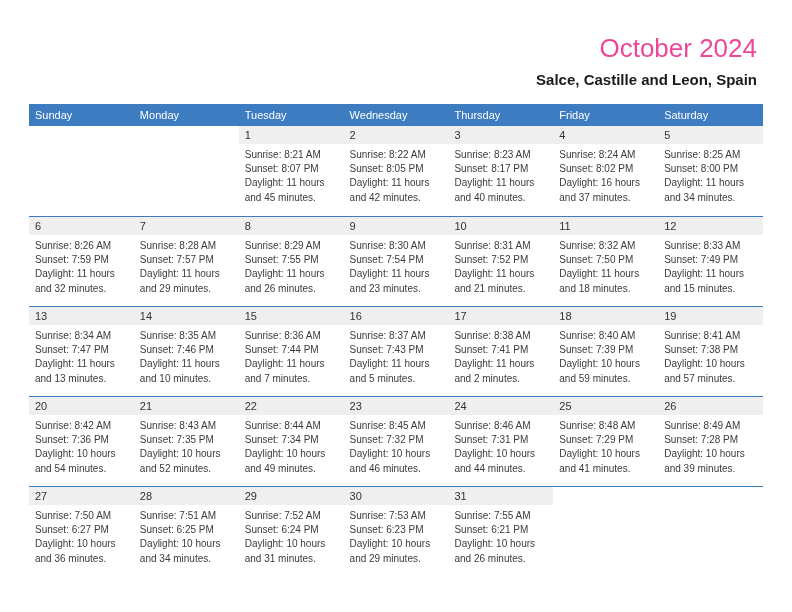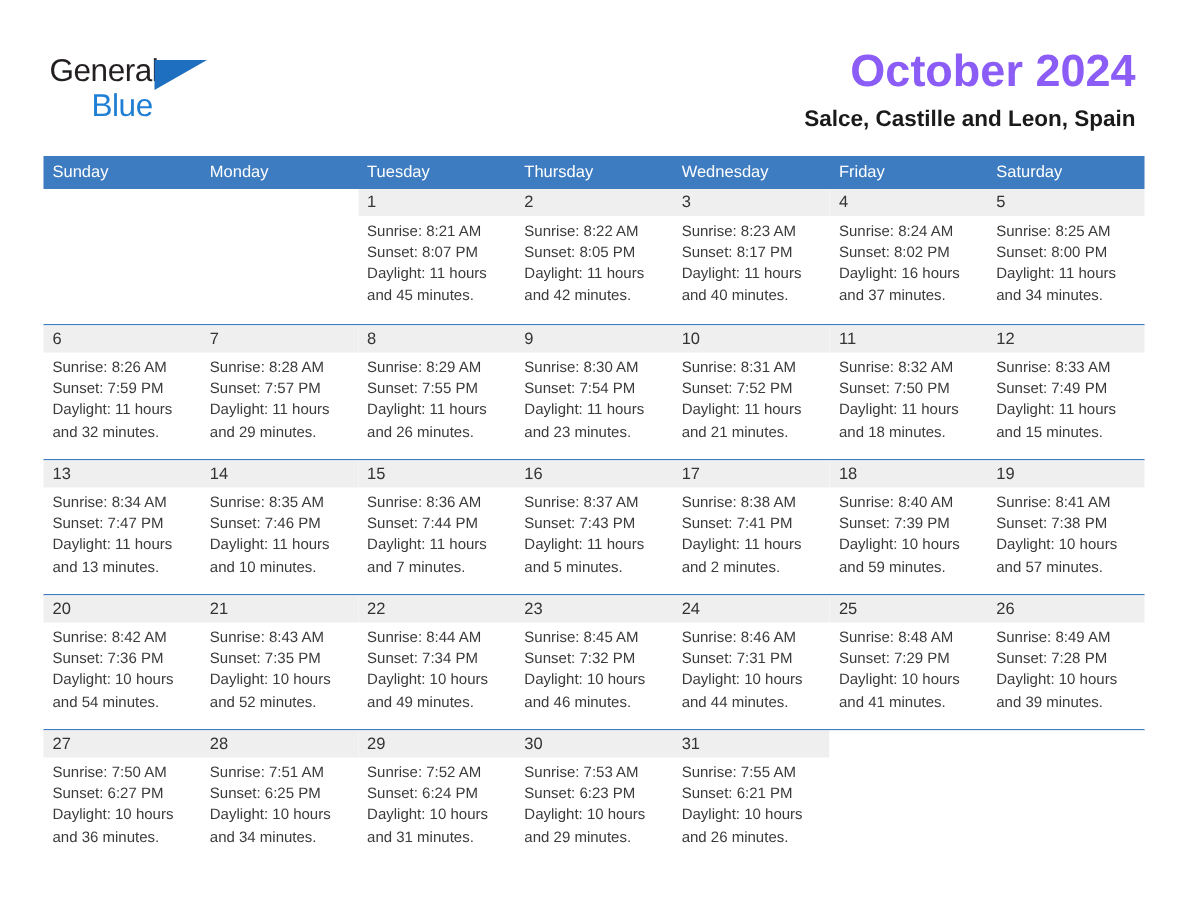--- a/index.html
+++ b/index.html
@@ -64,23 +64,23 @@
     line-height: 24px;
   }
 
   .title-block {
     position: absolute;
     right: 35px;
     top: 32px;
     text-align: right;
   }
   .cal-title {
-    font-size: 30px;
-    font-weight: bold;
-    color: #8b5cf6;
+    font-size: 26px;
+    font-weight: normal;
+    color: #ec4899;
     line-height: 32px;
     white-space: nowrap;
   }
   .cal-subtitle {
     margin-top: 6px;
     font-size: 15px;
     font-weight: bold;
     color: #1a1a1a;
     line-height: 20px;
     white-space: nowrap;
@@ -150,40 +150,35 @@
     white-space: normal;
   }
 </style>
 </head>
 <body>
 
 <div class="page">
 
   <div class="header">
 
-    <div class="logo">
-      <span class="logo-general">General</span>
-      <span class="logo-triangle"></span>
-      <span class="logo-blue">Blue</span>
-    </div>
 
     <div class="title-block">
       <div class="cal-title">October 2024</div>
       <div class="cal-subtitle">Salce, Castille and Leon, Spain</div>
     </div>
 
   </div>
 
   <div class="calendar">
     <div class="weekday-row">
       <div class="weekday">Sunday</div>
       <div class="weekday">Monday</div>
       <div class="weekday">Tuesday</div>
+      <div class="weekday">Wednesday</div>
       <div class="weekday">Thursday</div>
-      <div class="weekday">Wednesday</div>
       <div class="weekday">Friday</div>
       <div class="weekday">Saturday</div>
     </div>
 
     <div id="weeks-container">
         <div class="week-row">
           <div class="day-cell empty">
             <div class="daynum-band">
               <span class="daynum"></span>
             </div>

